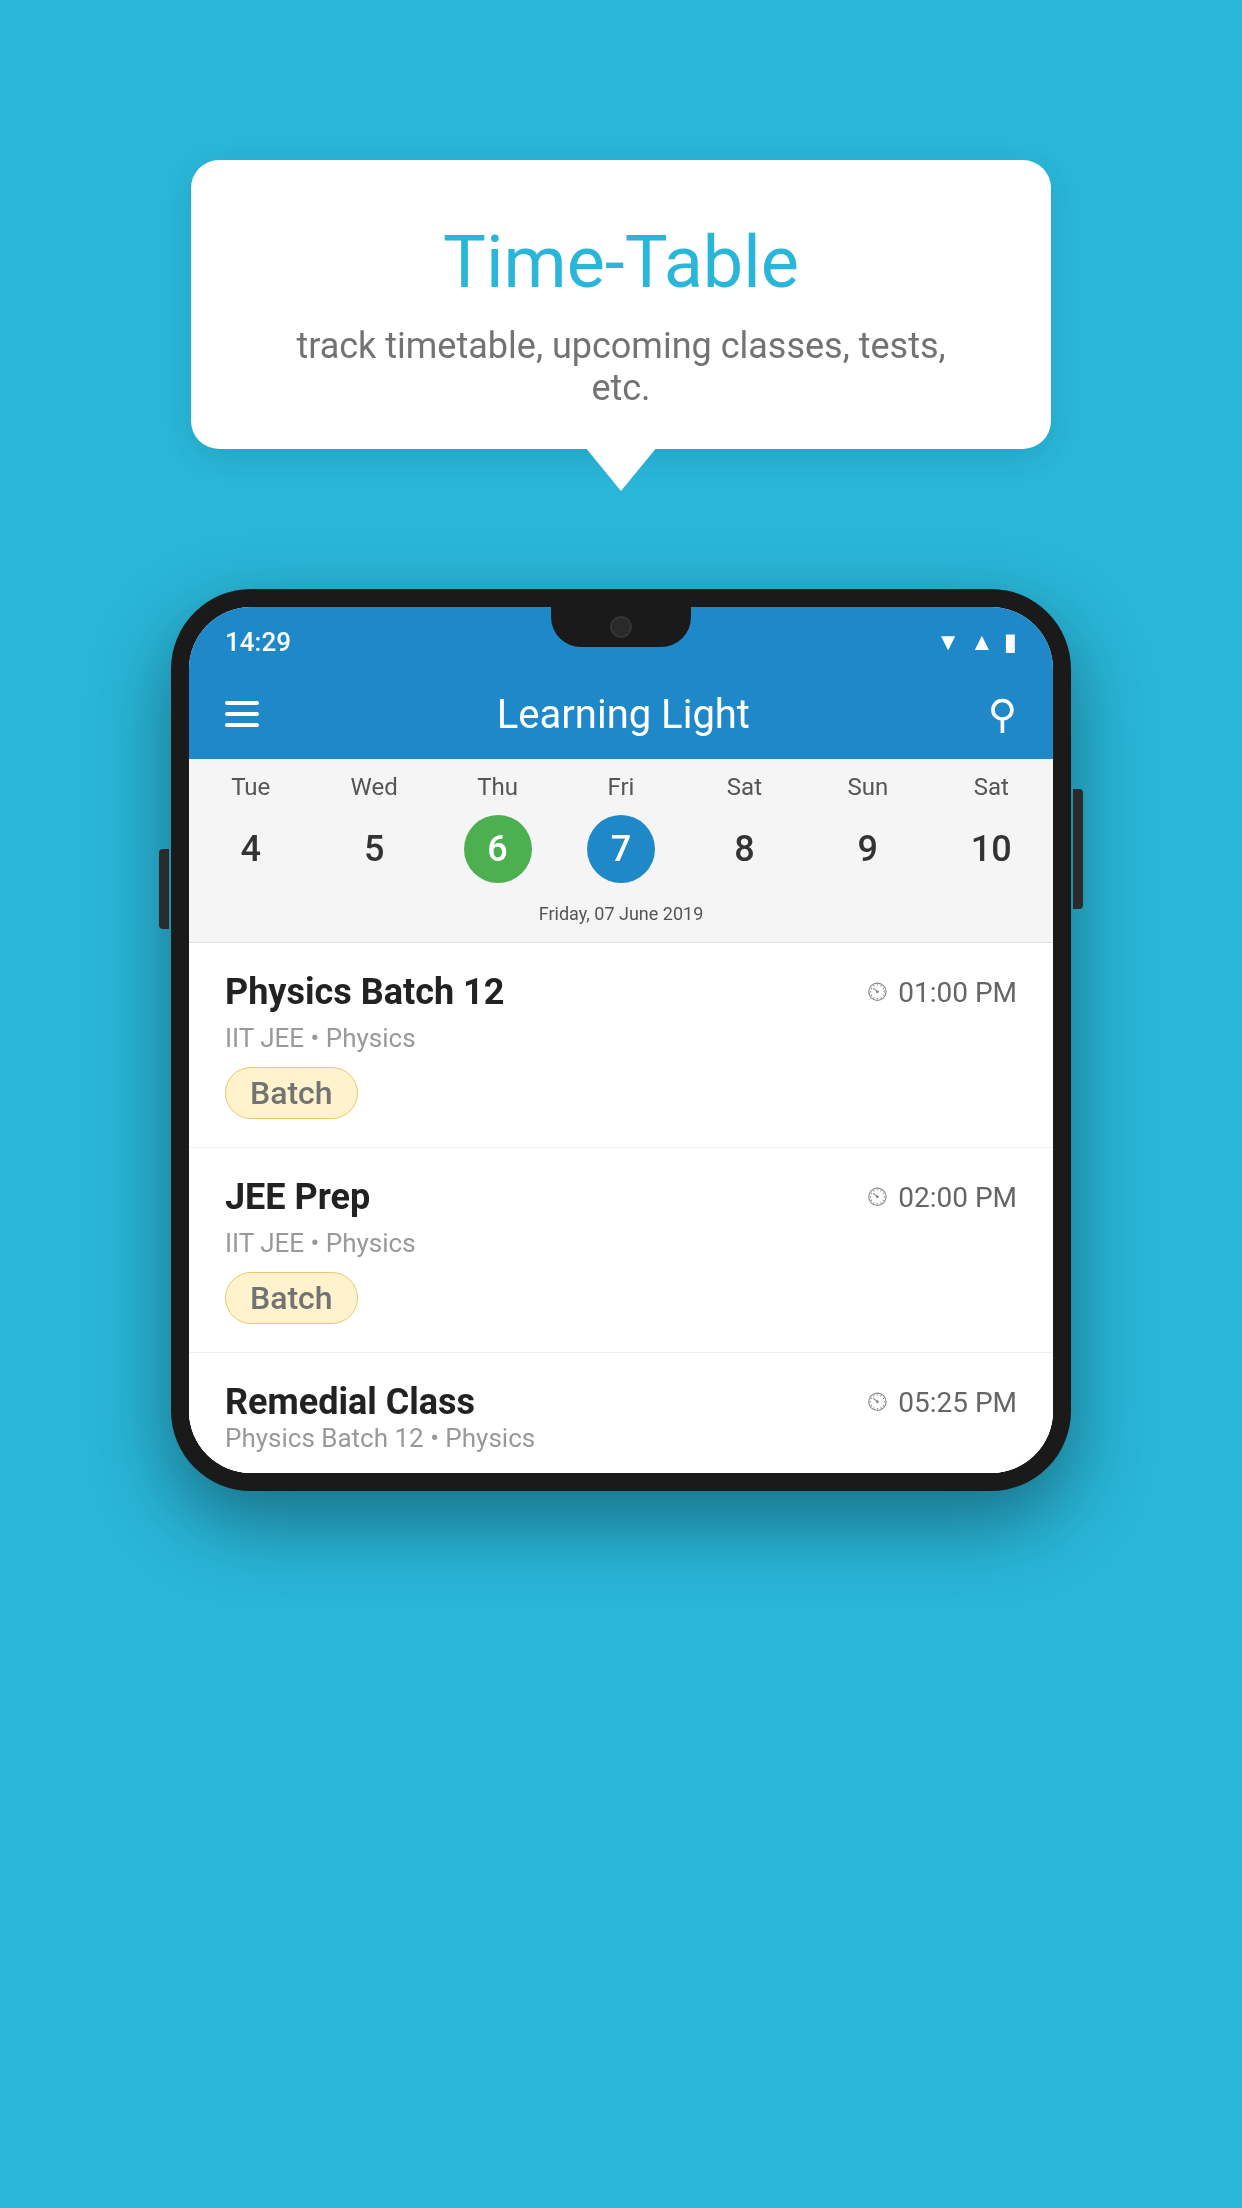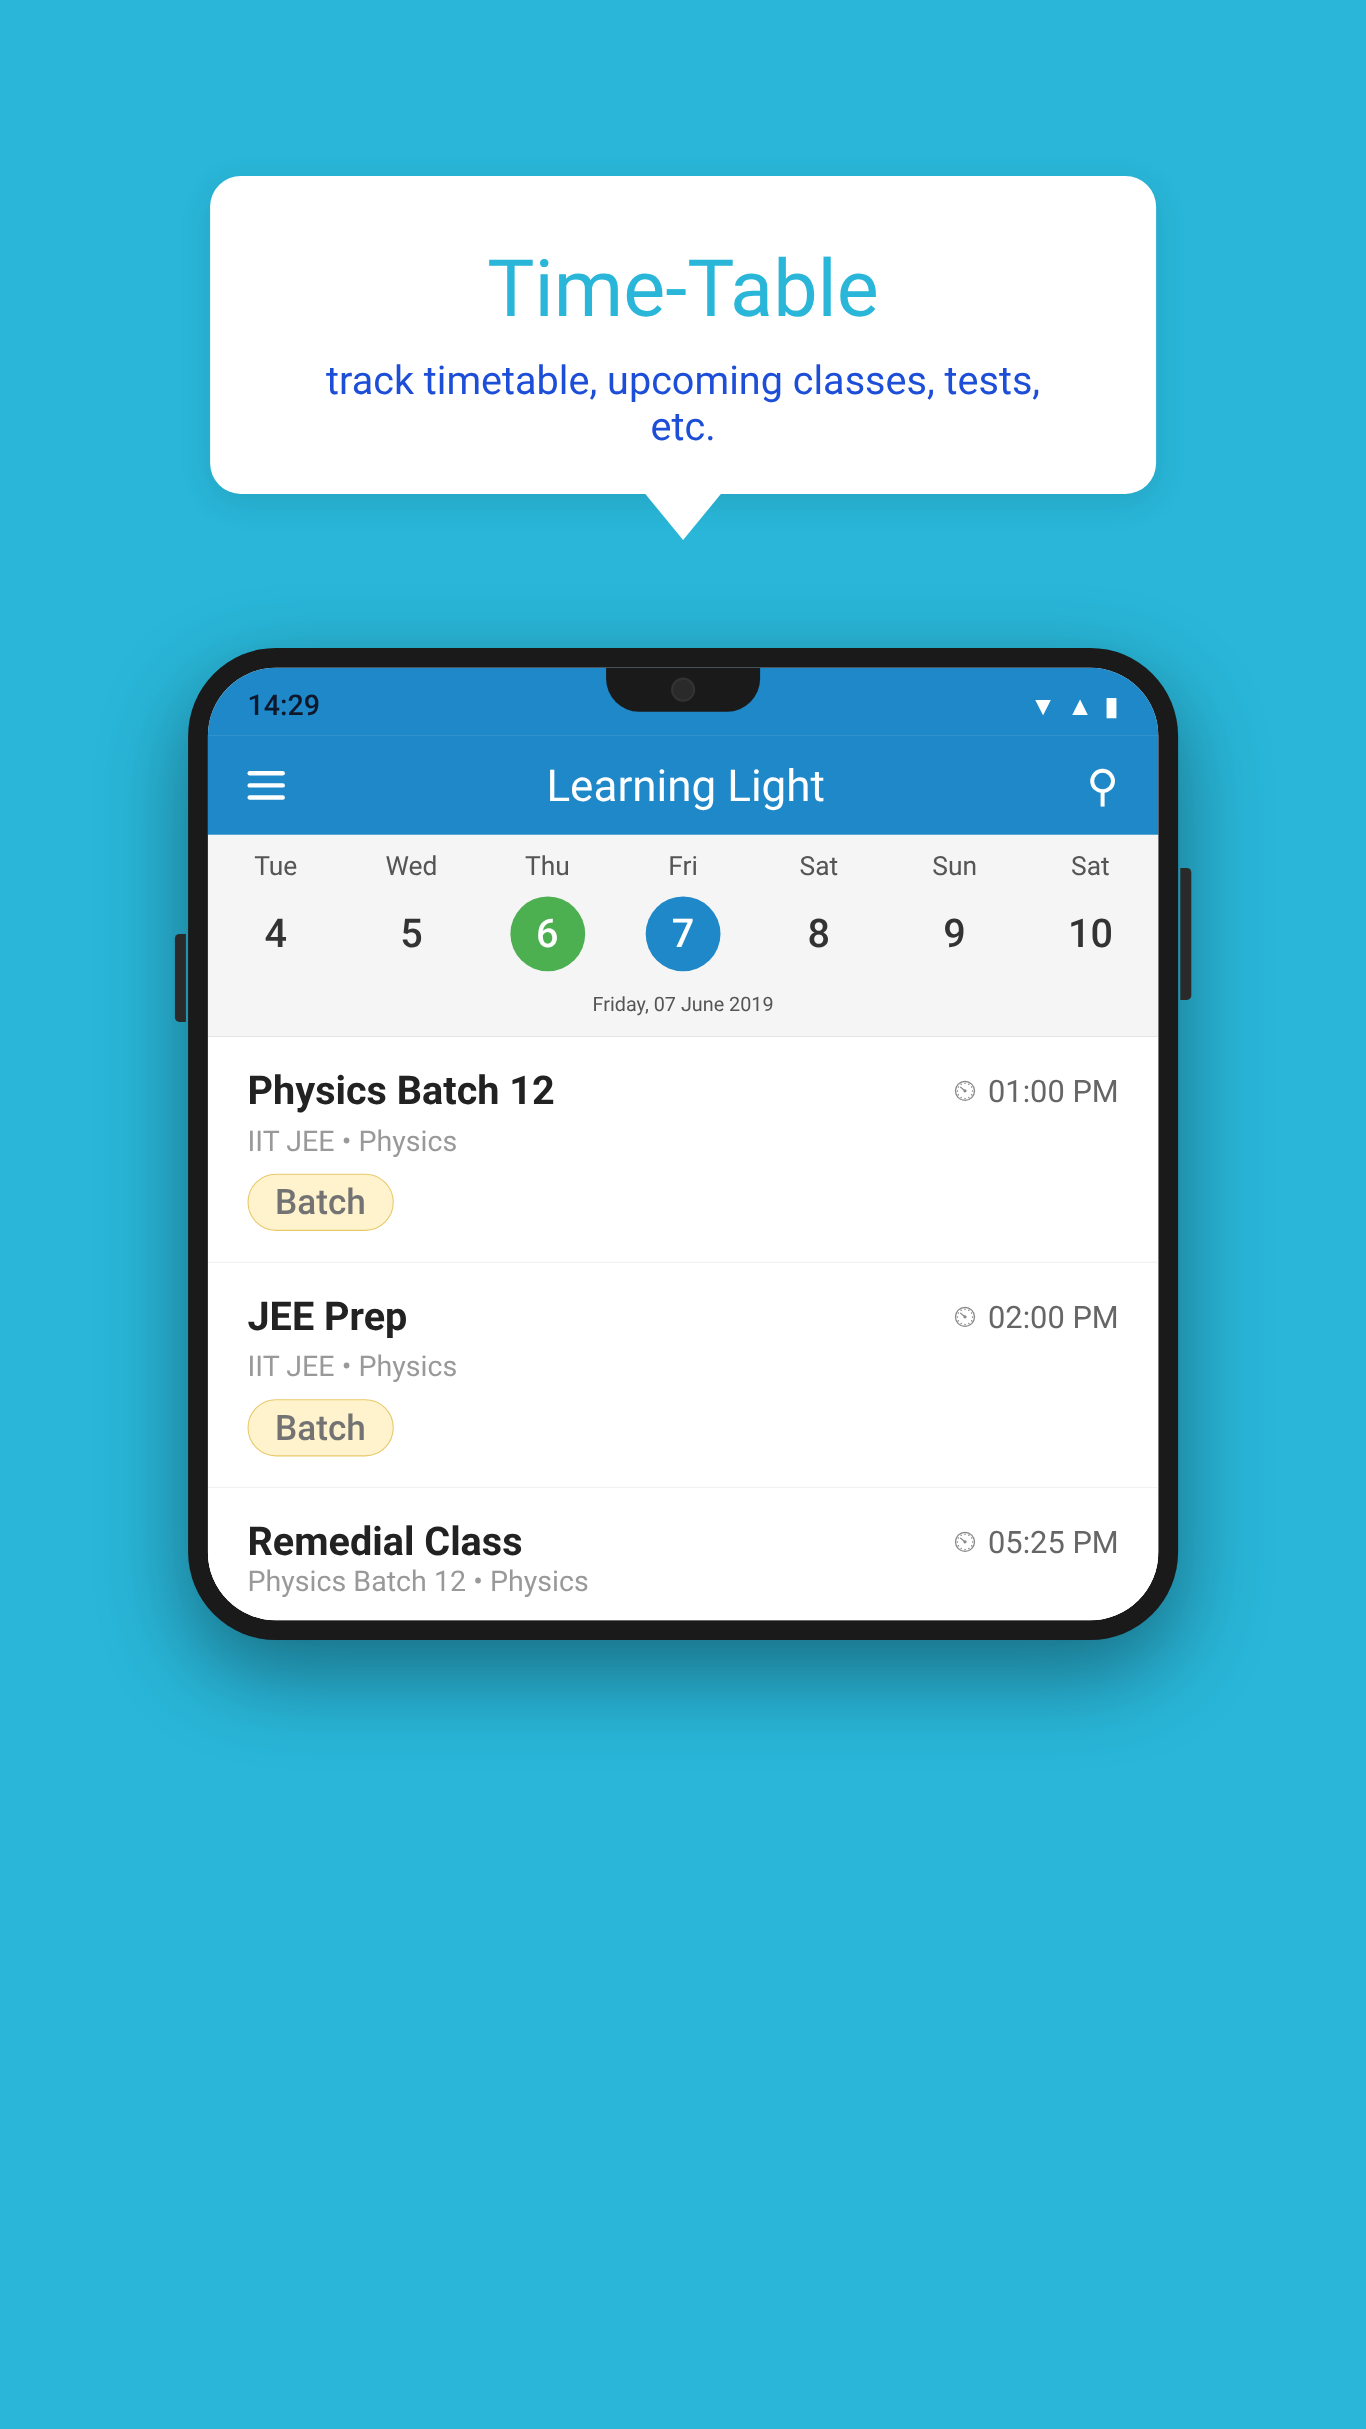--- a/index.html
+++ b/index.html
@@ -51,21 +51,21 @@
 
     .bubble-title {
       font-size: 72px;
       color: #29B6D8;
       font-weight: 400;
       margin-bottom: 20px;
     }
 
     .bubble-subtitle {
       font-size: 36px;
-      color: #1d4ed8;
+      color: #737373;
       font-weight: 400;
     }
 
     
     .phone-wrapper {
       margin-top: 100px;
       position: relative;
       width: 1060px;
       display: flex;
       justify-content: center;
@@ -140,21 +140,21 @@
       background: #1E88C8;
       height: 62px;
       display: flex;
       align-items: center;
       justify-content: space-between;
       padding: 0 36px;
       padding-top: 8px;
     }
 
     .status-time {
-      color: #0f172a;
+      color: #ffffff;
       font-size: 26px;
       font-weight: 500;
     }
 
     .status-icons {
       display: flex;
       align-items: center;
       gap: 10px;
     }
 

